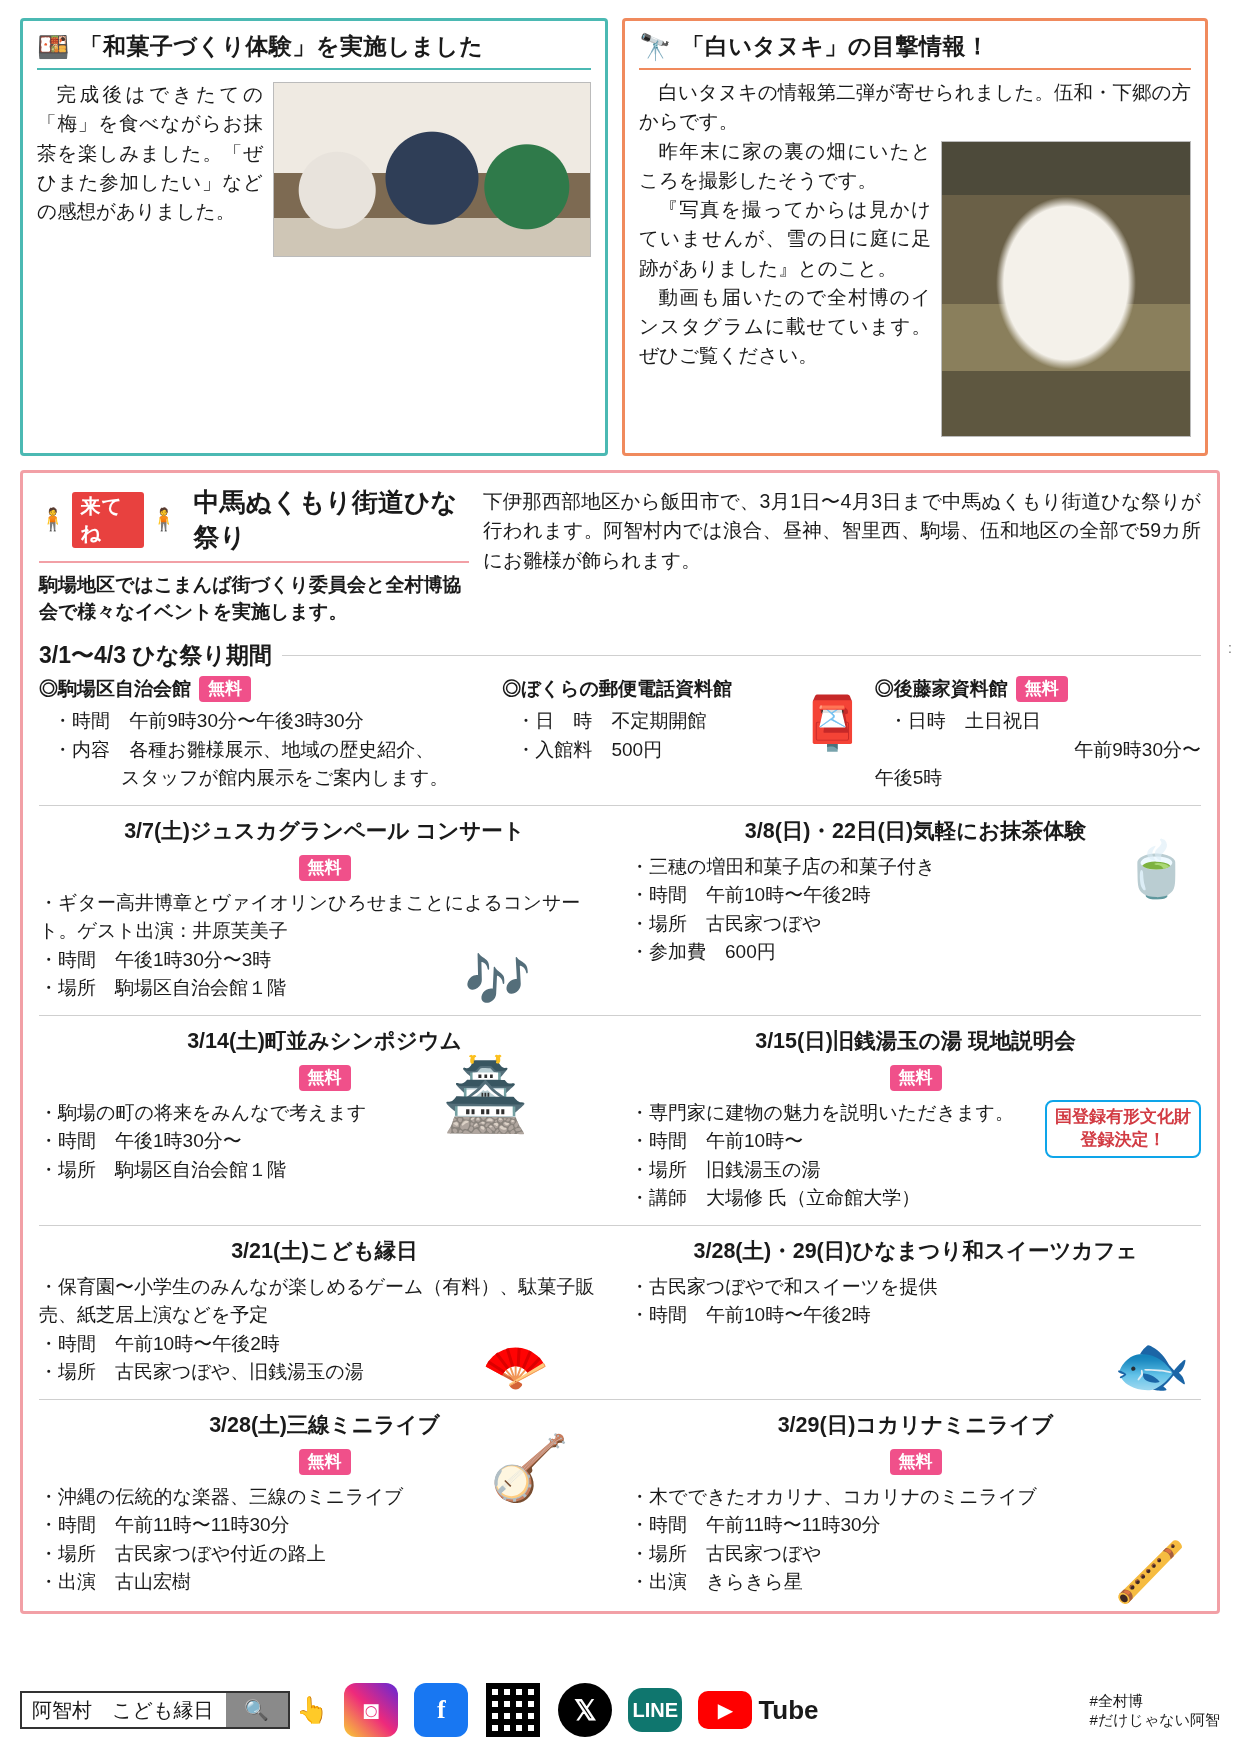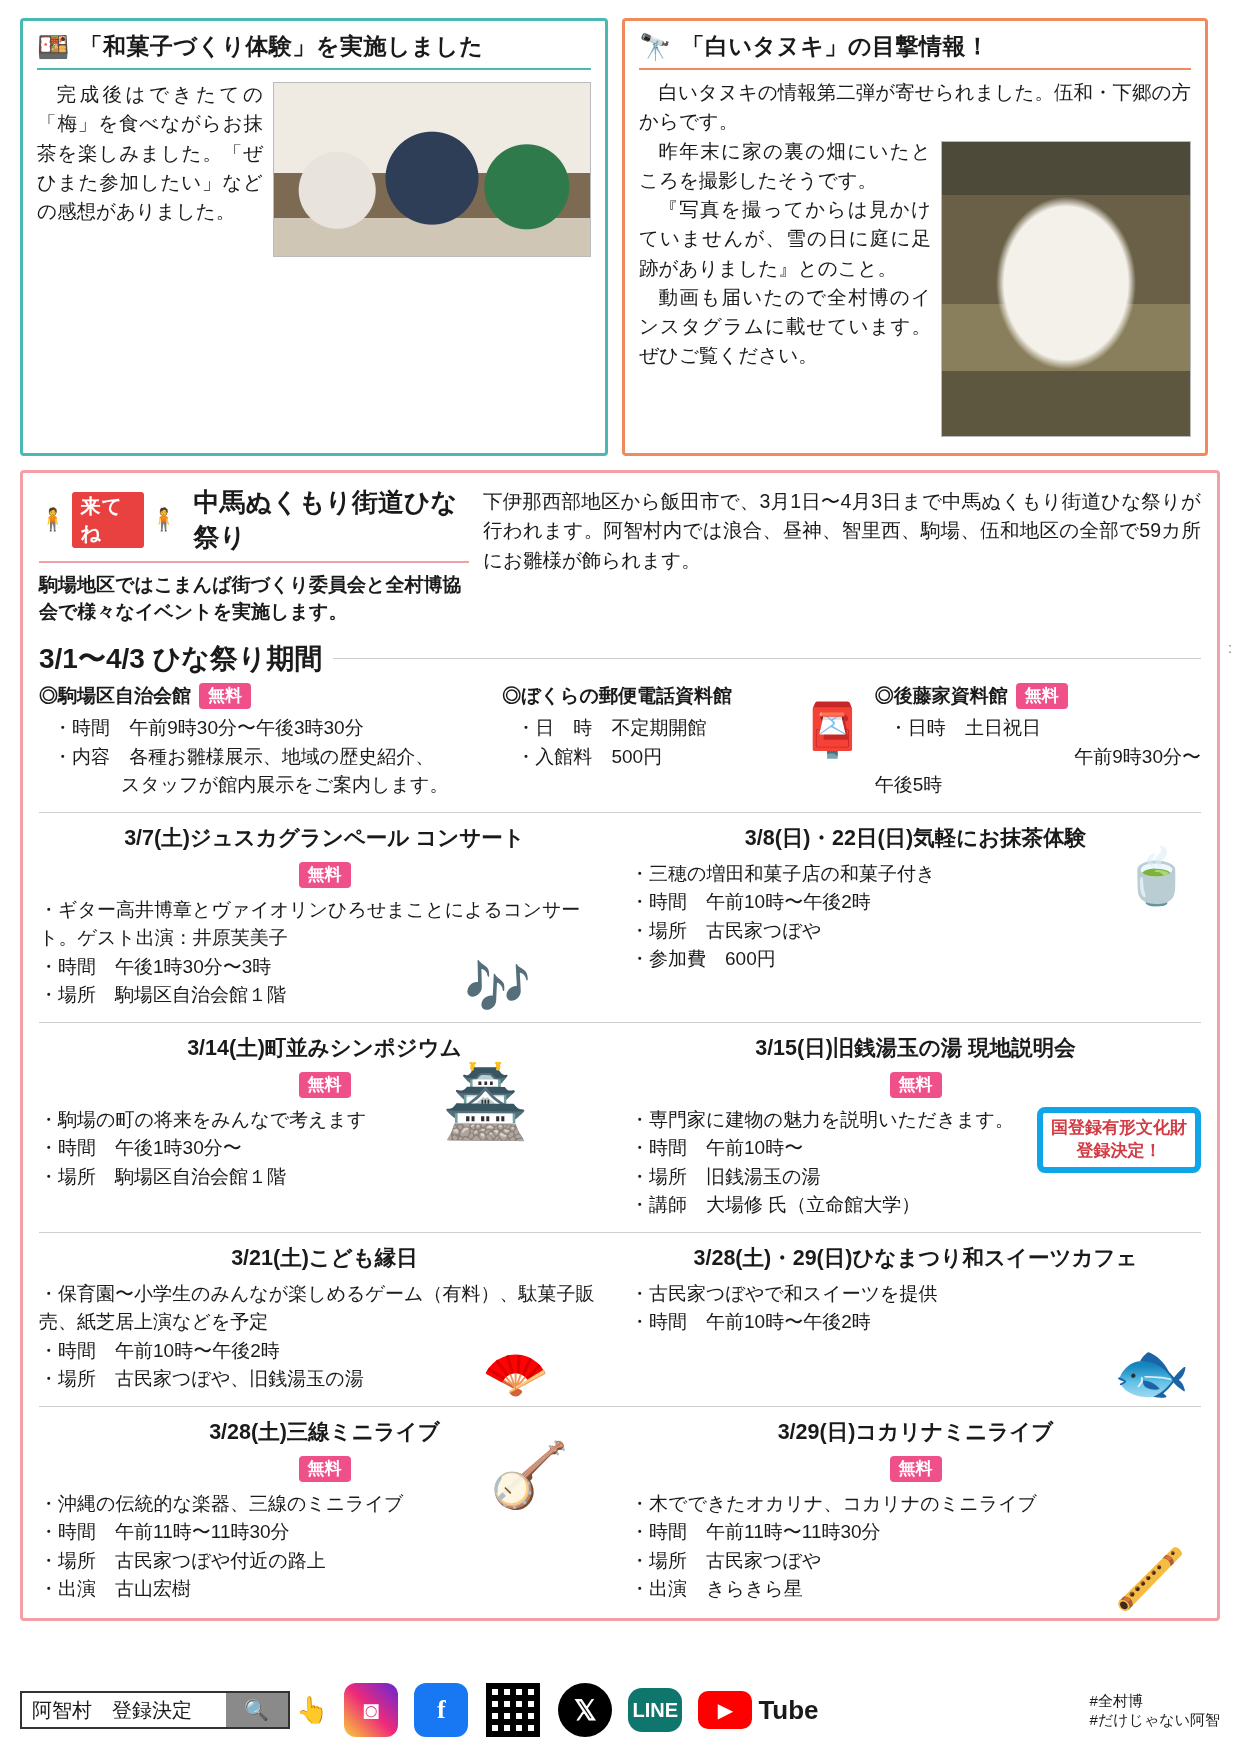--- a/index.html
+++ b/index.html
@@ -64,21 +64,21 @@
   .come-pill{
     background:#e8413f;color:#fff;font-weight:bold;font-size:20px;
     padding:1px 8px;border-radius:3px;letter-spacing:1px;
   }
   .hina-title{font-size:26px;font-weight:bold;margin-left:10px;}
   .hina-underline{border-bottom:2px solid #f2a0a6;margin:6px 0 8px 0;}
   .hina-sub{font-size:19px;font-weight:bold;line-height:1.45;}
   .hina-right{flex:1;font-size:19.5px;line-height:1.52;text-align:justify;padding-top:2px;}
 
   .section-head{
-    font-size:28px;font-weight:bold;margin:14px 0 4px 0;display:flex;align-items:center;gap:10px;
+    font-size:23px;font-weight:bold;margin:14px 0 4px 0;display:flex;align-items:center;gap:10px;
   }
   .section-head:after{content:"";flex:1;height:1px;background:#cfcfcf;}
 
   .grid2{display:flex;gap:20px;}
   .col{flex:1;min-width:0;}
   .rowline{border-top:1px solid #cfcfcf;margin:12px 0 10px 0;}
 
   .ev-title{font-size:21.5px;font-weight:bold;display:flex;align-items:center;gap:10px;flex-wrap:wrap;flex-direction:column;}
   .free-tag{
     background:#f0508a;color:#fff;font-size:17px;font-weight:bold;
@@ -88,21 +88,21 @@
   .ev-body div{display:flex;}
   .ev-wrap{position:relative;}
   .ico-art{position:absolute;font-size:54px;line-height:1;}
 
   .threecol{display:flex;gap:10px;font-size:19px;line-height:1.5;margin-top:4px;}
   .tc{flex:1;}
   .tc .ttl{font-weight:bold;display:flex;align-items:center;gap:8px;margin-bottom:4px;}
   .tc-indent{padding-left:14px;}
 
   .stamp{
-    display:inline-block;border:6px solid #0ea5e9;color:#d23b43;border-radius:8px;
+    display:inline-block;border:2px solid #0ea5e9;color:#d23b43;border-radius:8px;
     font-size:17px;font-weight:bold;text-align:center;padding:4px 8px;line-height:1.35;
   }
 
   
   .footer{
     position:absolute;left:20px;right:20px;bottom:16px;
     display:flex;align-items:center;gap:16px;
   }
   .searchbox{display:flex;align-items:center;border:2px solid #333;height:38px;width:270px;box-sizing:border-box;}
   .searchbox .txt{flex:1;font-size:20px;padding-left:10px;}
@@ -337,21 +337,21 @@
         </div>
         <div class="ico-art" style="right:14px;bottom:-4px;font-size:58px">🪈</div>
       </div>
     </div>
   </div>
 
   <div class="rightdots">:</div>
 
   <div class="footer">
     <div class="searchbox">
-      <span class="txt">阿智村　登録決定</span>
+      <span class="txt">阿智村　こども縁日</span>
       <span class="searchbtn">
         <span>🔍</span>
       </span>
     </div>
     <span class="cursor">👆</span>
     <span class="sico ig">◙</span>
     <span class="sico fb">f</span>
     <span class="qr"></span>
     <span class="xico">𝕏</span>
     <span class="line">LINE</span>

